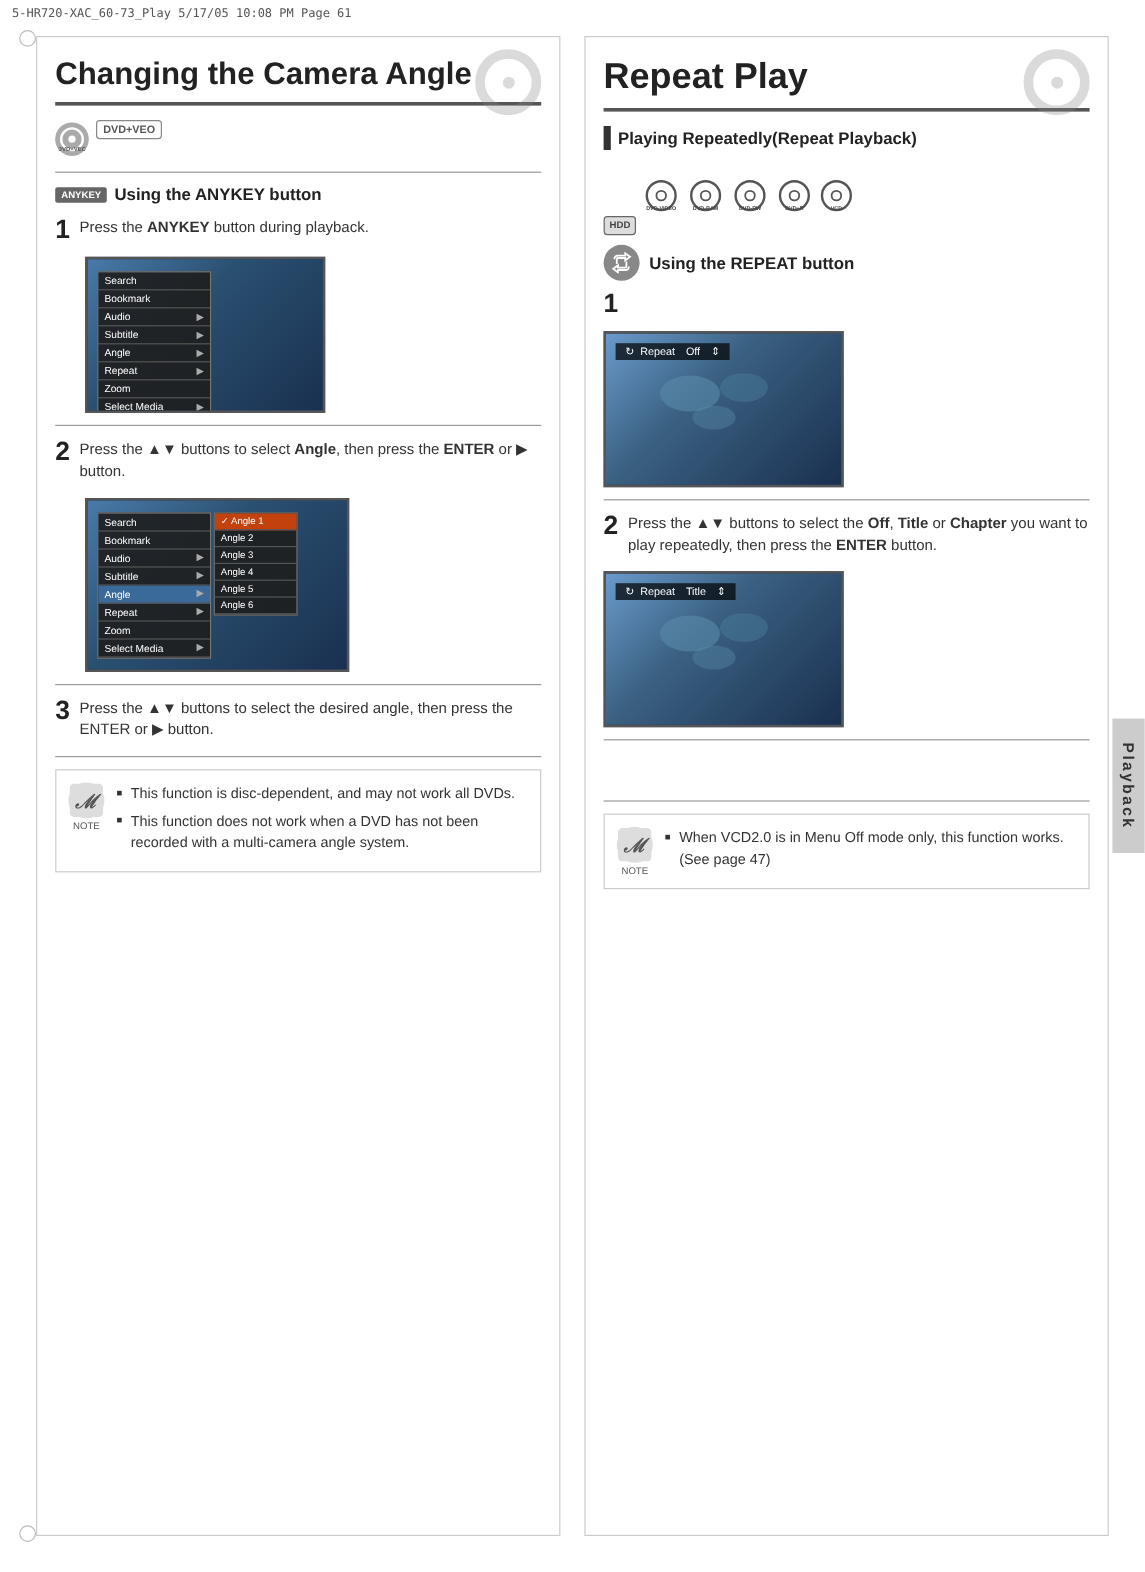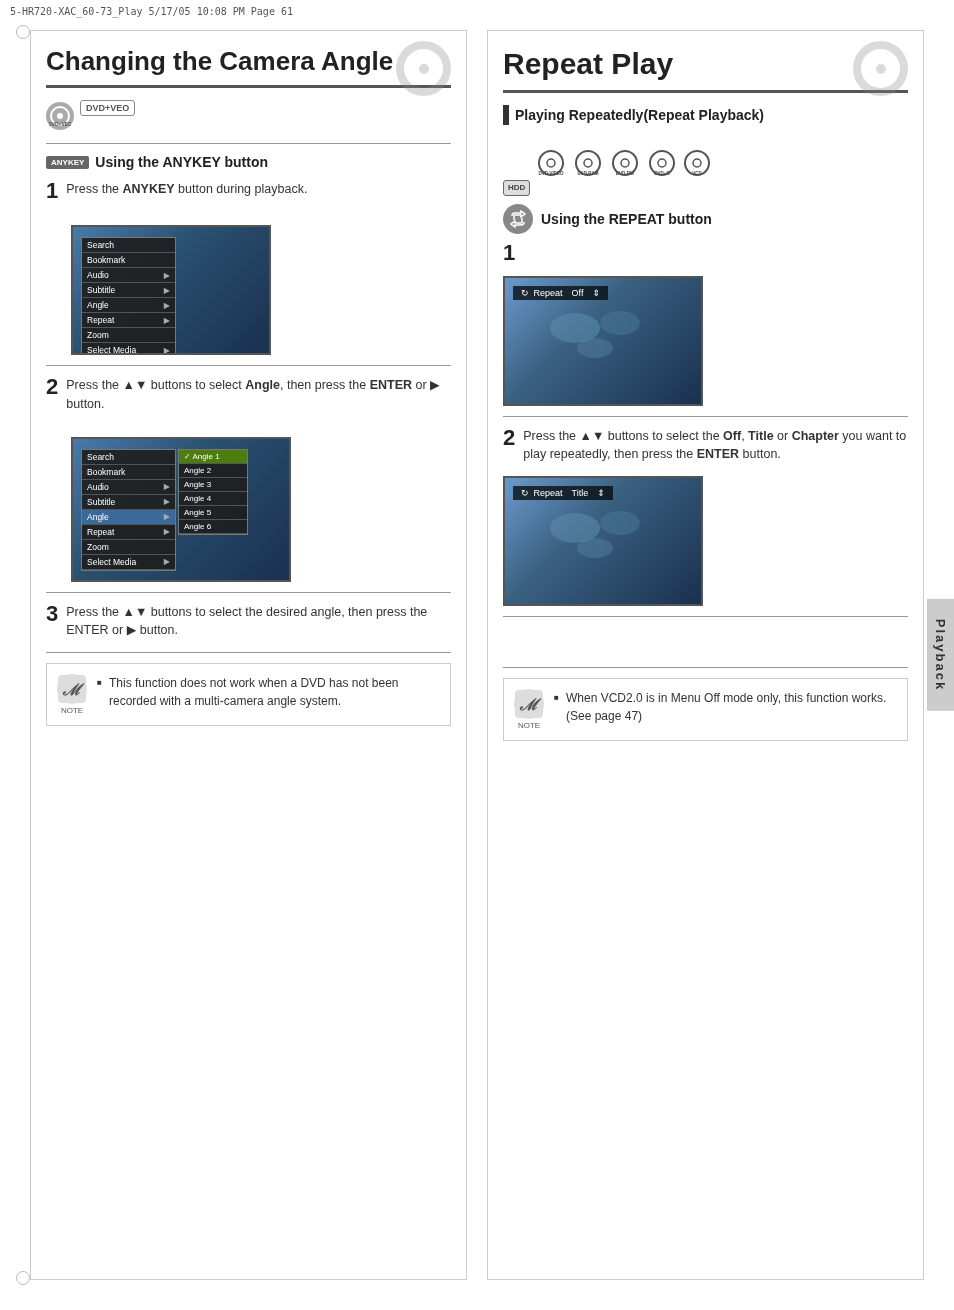--- a/index.html
+++ b/index.html
@@ -170,21 +170,21 @@
     .step-text b {
       font-weight: bold;
     }
 
     
     .menu-screenshot {
       width: 200px;
       height: 130px;
       background: #2a4060;
       border: 2px solid #555;
-      margin: 23px 0 8px 25px;
+      margin: 12px 0 8px 25px;
       position: relative;
       overflow: hidden;
     }
 
     .menu-screenshot.angle-menu {
       width: 220px;
       height: 145px;
     }
 
     
@@ -229,21 +229,21 @@
     }
 
     .submenu-panel .menu-item {
       padding: 2px 5px;
       font-size: 8px;
       color: #fff;
       border-bottom: 1px solid #555;
     }
 
     .submenu-panel .menu-item.selected {
-      background: #4d7c0f;
+      background: #c2410c;
     }
 
     
     .bird-bg {
       position: absolute;
       top: 0; left: 0; right: 0; bottom: 0;
       background: linear-gradient(135deg, #4a7aaa 0%, #2a5070 40%, #1a3050 100%);
     }
 
     
@@ -506,20 +506,21 @@
           <div class="note-icon">
             <svg width="28" height="28" viewBox="0 0 28 28">
               <rect width="28" height="28" rx="4" fill="#ddd"></rect>
               <text x="14" y="20" text-anchor="middle" font-size="16" font-style="italic" font-family="Georgia,serif" fill="#555">ℳ</text>
             </svg>
           </div>
           <div class="note-label">NOTE</div>
         </div>
         <div class="note-text">
           <ul>
+            <li>This function is disc-dependent, and may not work all DVDs.</li>
             <li>This function does not work when a DVD has not been recorded with a multi-camera angle system.</li>
           </ul>
         </div>
       </div>
 
     </div>
 
     <div class="right-col">
 
       <div class="dvd-icon-area" style="right:10px; top:10px;">

